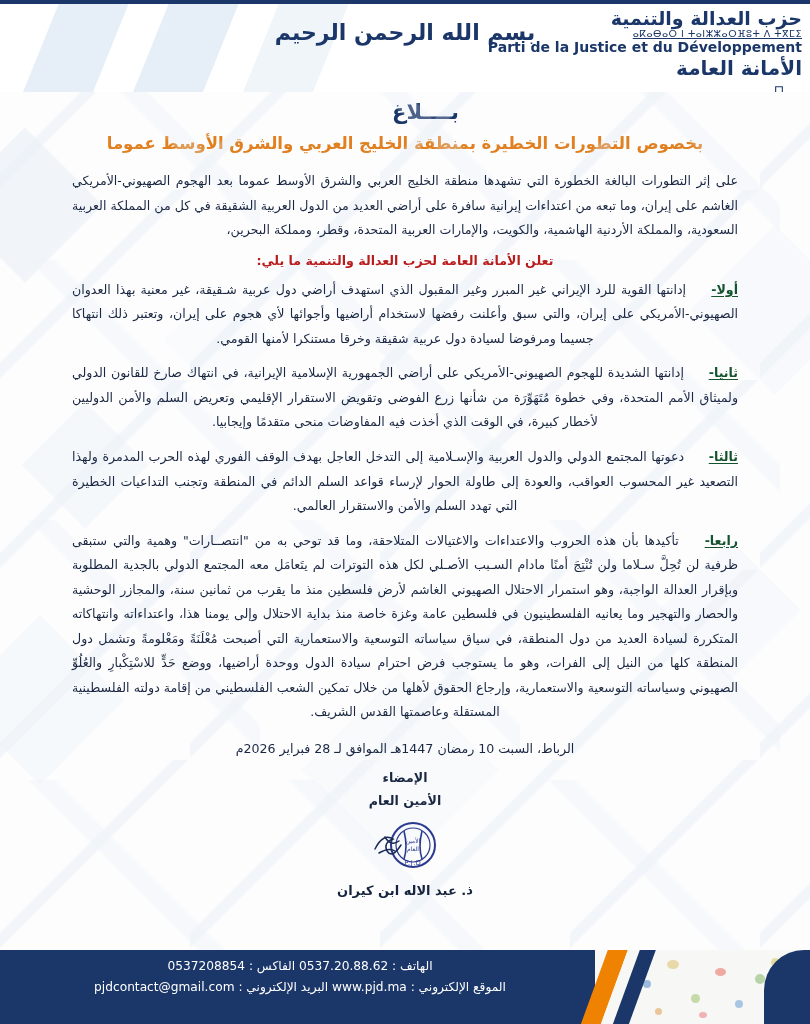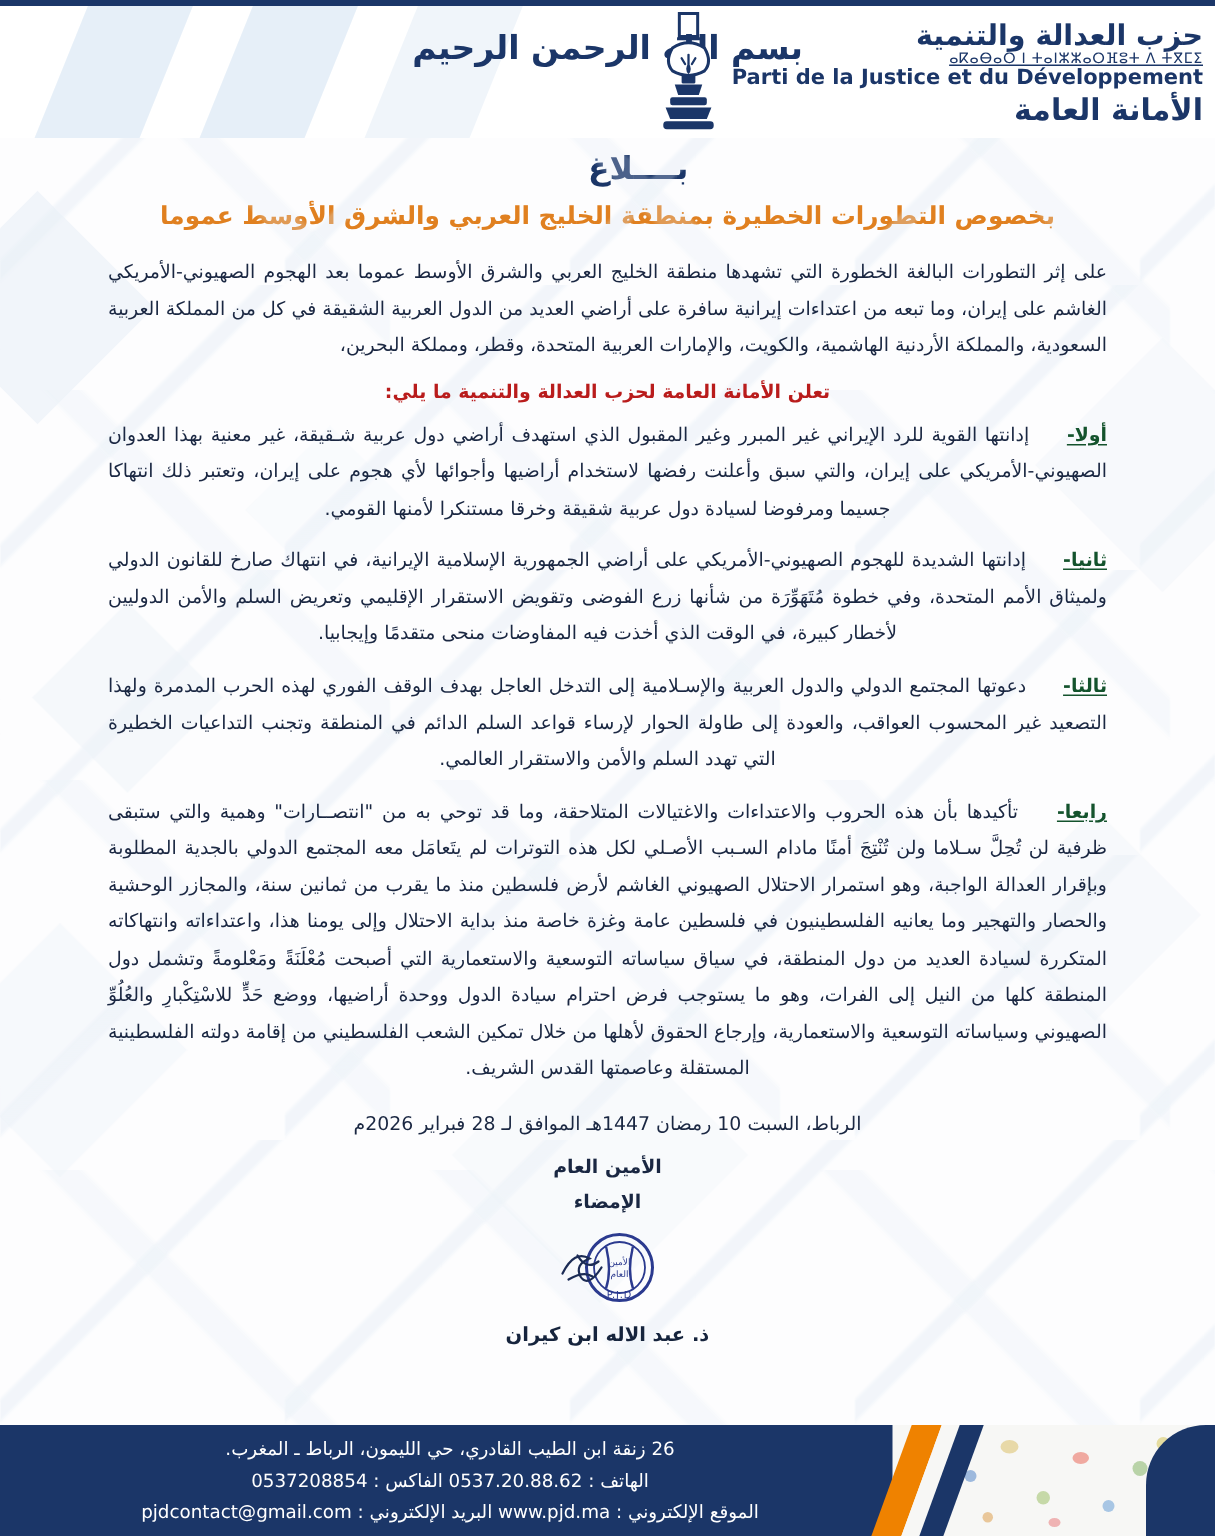--- a/index.html
+++ b/index.html
@@ -74,23 +74,23 @@
     letter-spacing: -1px;
     white-space: nowrap;
     font-weight: 600;
   }
 
   .brand {
     position: absolute;
     right: 8px;
     top: 2px;
     display: flex;
-    align-items: center;
+    align-items: flex-start;
     gap: 6px;
-    flex-direction: row;
+    flex-direction: column;
   }
   .brand-text {
     text-align: right;
     line-height: 1.12;
     padding-top: 2px;
   }
   .brand-ar {
     font-size: 19px;
     font-weight: 700;
     color: #1b3668;
@@ -329,22 +329,22 @@
       <span class="ordinal">ثالثا-</span><span> دعوتها المجتمع الدولي والدول العربية والإسـلامية إلى التدخل العاجل بهدف الوقف الفوري لهذه الحرب المدمرة ولهذا التصعيد غير المحسوب العواقب، والعودة إلى طاولة الحوار لإرساء قواعد السلم الدائم في المنطقة وتجنب التداعيات الخطيرة التي تهدد السلم والأمن والاستقرار العالمي.</span>
     </p>
 
     <p class="para">
       <span class="ordinal">رابعا-</span><span> تأكيدها بأن هذه الحروب والاعتداءات والاغتيالات المتلاحقة، وما قد توحي به من "انتصــارات" وهمية والتي ستبقى ظرفية لن تُحِلَّ سـلاما ولن تُنْتِجَ أمنًا مادام السـبب الأصـلي لكل هذه التوترات لم يتَعامَل معه المجتمع الدولي بالجدية المطلوبة وبإقرار العدالة الواجبة، وهو استمرار الاحتلال الصهيوني الغاشم لأرض فلسطين منذ ما يقرب من ثمانين سنة، والمجازر الوحشية والحصار والتهجير وما يعانيه الفلسطينيون في فلسطين عامة وغزة خاصة منذ بداية الاحتلال وإلى يومنا هذا، واعتداءاته وانتهاكاته المتكررة لسيادة العديد من دول المنطقة، في سياق سياساته التوسعية والاستعمارية التي أصبحت مُعْلَنَةً ومَعْلومةً وتشمل دول المنطقة كلها من النيل إلى الفرات، وهو ما يستوجب فرض احترام سيادة الدول ووحدة أراضيها، ووضع حَدٍّ للاسْتِكْبارِ والعُلُوِّ الصهيوني وسياساته التوسعية والاستعمارية، وإرجاع الحقوق لأهلها من خلال تمكين الشعب الفلسطيني من إقامة دولته الفلسطينية المستقلة وعاصمتها القدس الشريف.</span>
     </p>
 
     <div class="date-line">الرباط، السبت 10 رمضان 1447هـ الموافق لـ 28 فبراير 2026م</div>
 
     <div class="sign-block">
+      <div>الإمضاء</div>
       <div>الأمين العام</div>
-      <div>الإمضاء</div>
     </div>
 
     <div class="stamp-row">
       <svg class="stamp" viewBox="0 0 120 58">
         <g stroke="#2b3a8f" fill="none">
           <circle cx="68" cy="26" r="22" stroke-width="2"></circle>
           <circle cx="68" cy="26" r="17" stroke-width="1.2"></circle>
           <path d="M59 12 q4 16 0 28" stroke-width="1.6"></path>
           <path d="M77 12 q-4 16 0 28" stroke-width="1.6"></path>
         </g>
@@ -378,19 +378,18 @@
       <div class="confetti-dot" style="left:8px;   top:34px; width:7px;  height:7px;  background:#bcd0e8;"></div>
       <div class="confetti-dot" style="left:176px; top:8px;  width:9px;  height:9px;  background:#e5dca0;"></div>
     </div>
 
     <div class="footer-stripe stripe-orange"></div>
     <div class="footer-stripe stripe-white"></div>
     <div class="footer-stripe stripe-navy"></div>
     <div class="footer-navy-right"></div>
 
     <div class="footer-text">
-      <div>26 زنقة ابن الطيب القادري، حي الليمون، الرباط ـ المغرب.</div>
       <div>الهاتف : 0537.20.88.62 الفاكس : 0537208854</div>
       <div>الموقع الإلكتروني : www.pjd.ma البريد الإلكتروني : pjdcontact@gmail.com</div>
     </div>
   </div>
 
 </div>
 
 </body></html>

